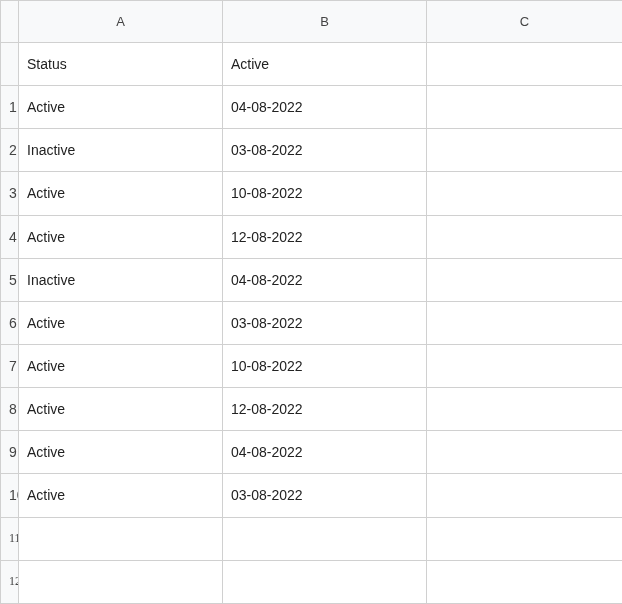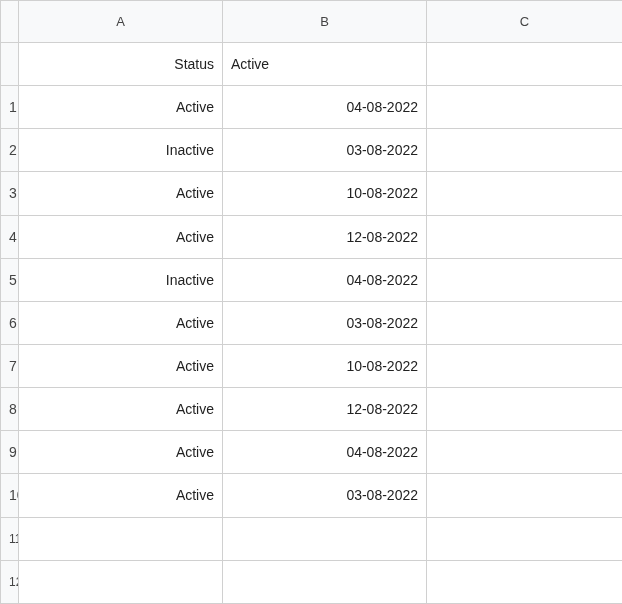--- a/index.html
+++ b/index.html
@@ -54,27 +54,26 @@
       width: 18px;
       min-width: 18px;
       max-width: 18px;
       padding: 0;
       border: 1px solid #d0d0d0;
     }
 
     
     .col-a {
       width: 204px;
-      text-align: right;
+      text-align: left;
     }
 
     
     .col-b {
       width: 204px;
-      text-align: right;
     }
 
     
     .col-c {
       width: 196px;
       text-align: left;
     }
 
     
     .header-row td {
@@ -82,20 +81,21 @@
     }
 
     
     .data-row td {
       font-size: 14px;
     }
 
     
     .empty-row td {
       height: 42px;
+      font-family: Liberation Serif, serif;
     }
 
     .col-header-row th:first-child {
       width: 18px;
     }
   </style>
 </head>
 <body>
 
 <table class="spreadsheet">

